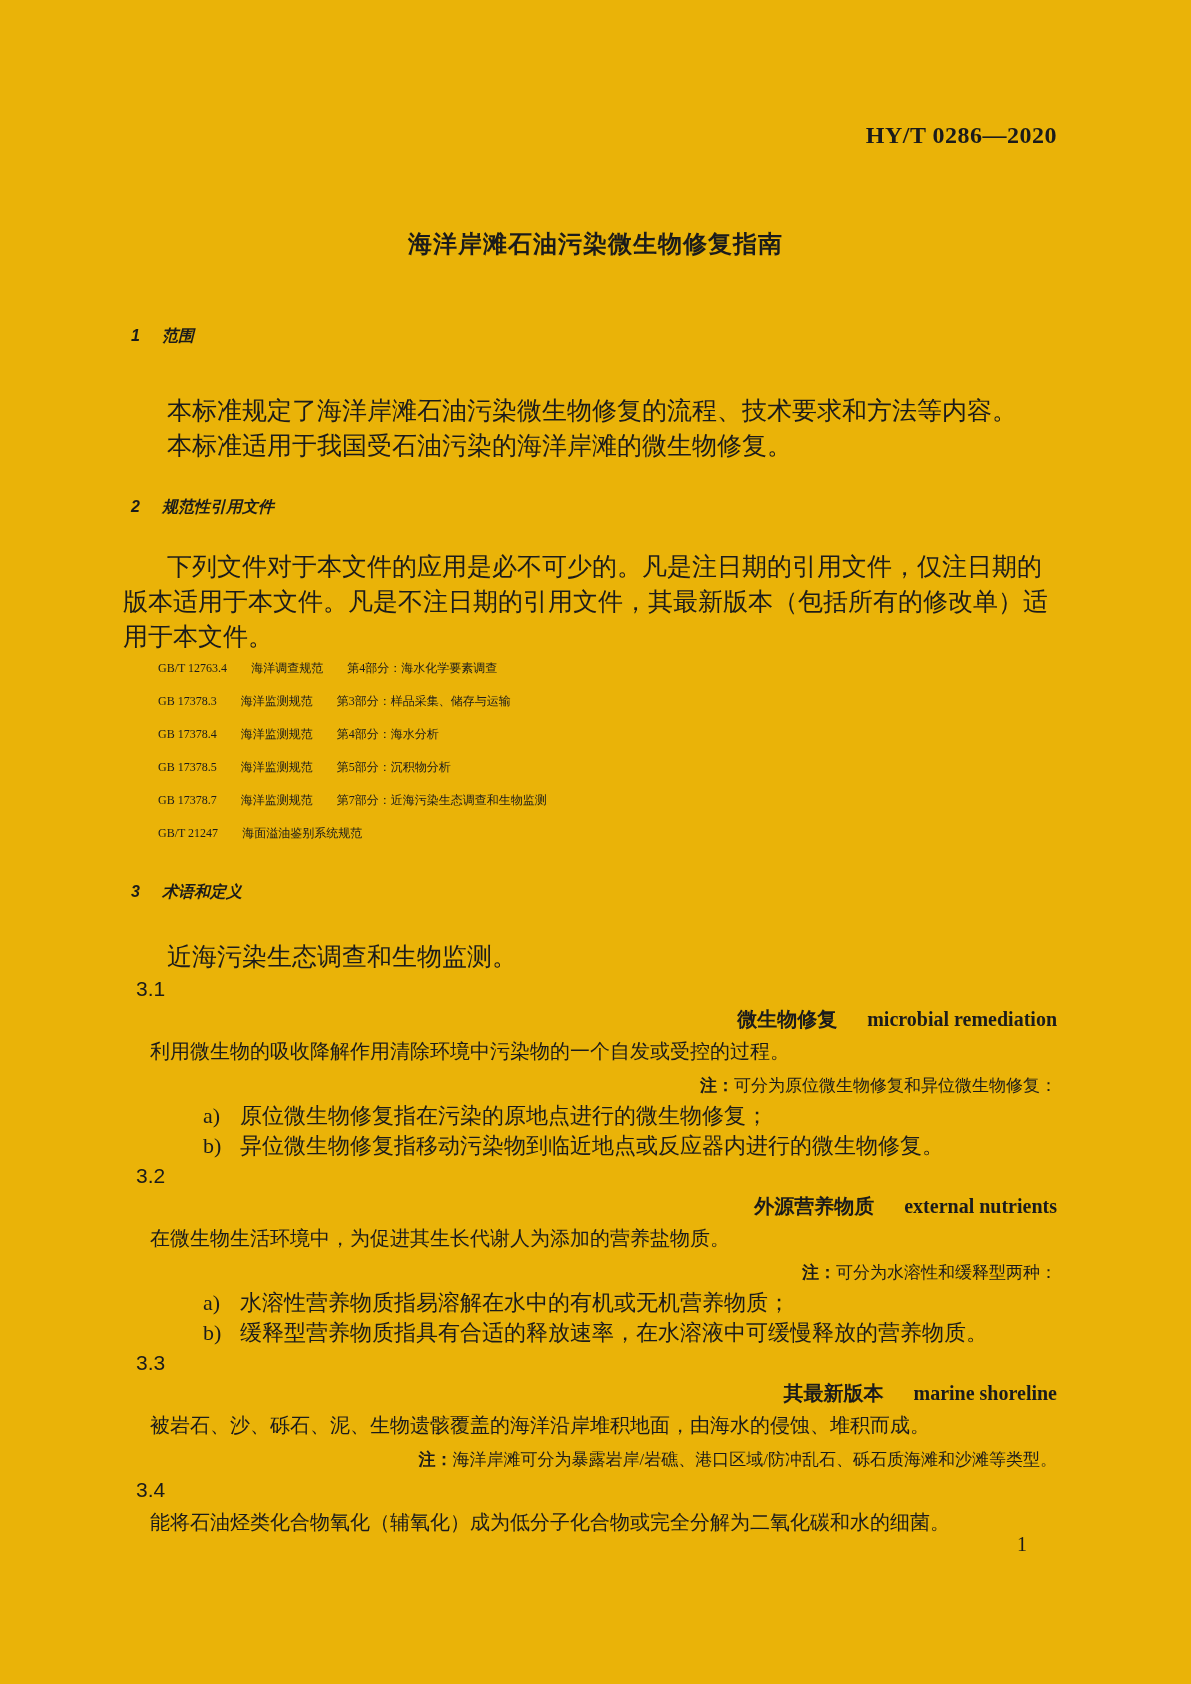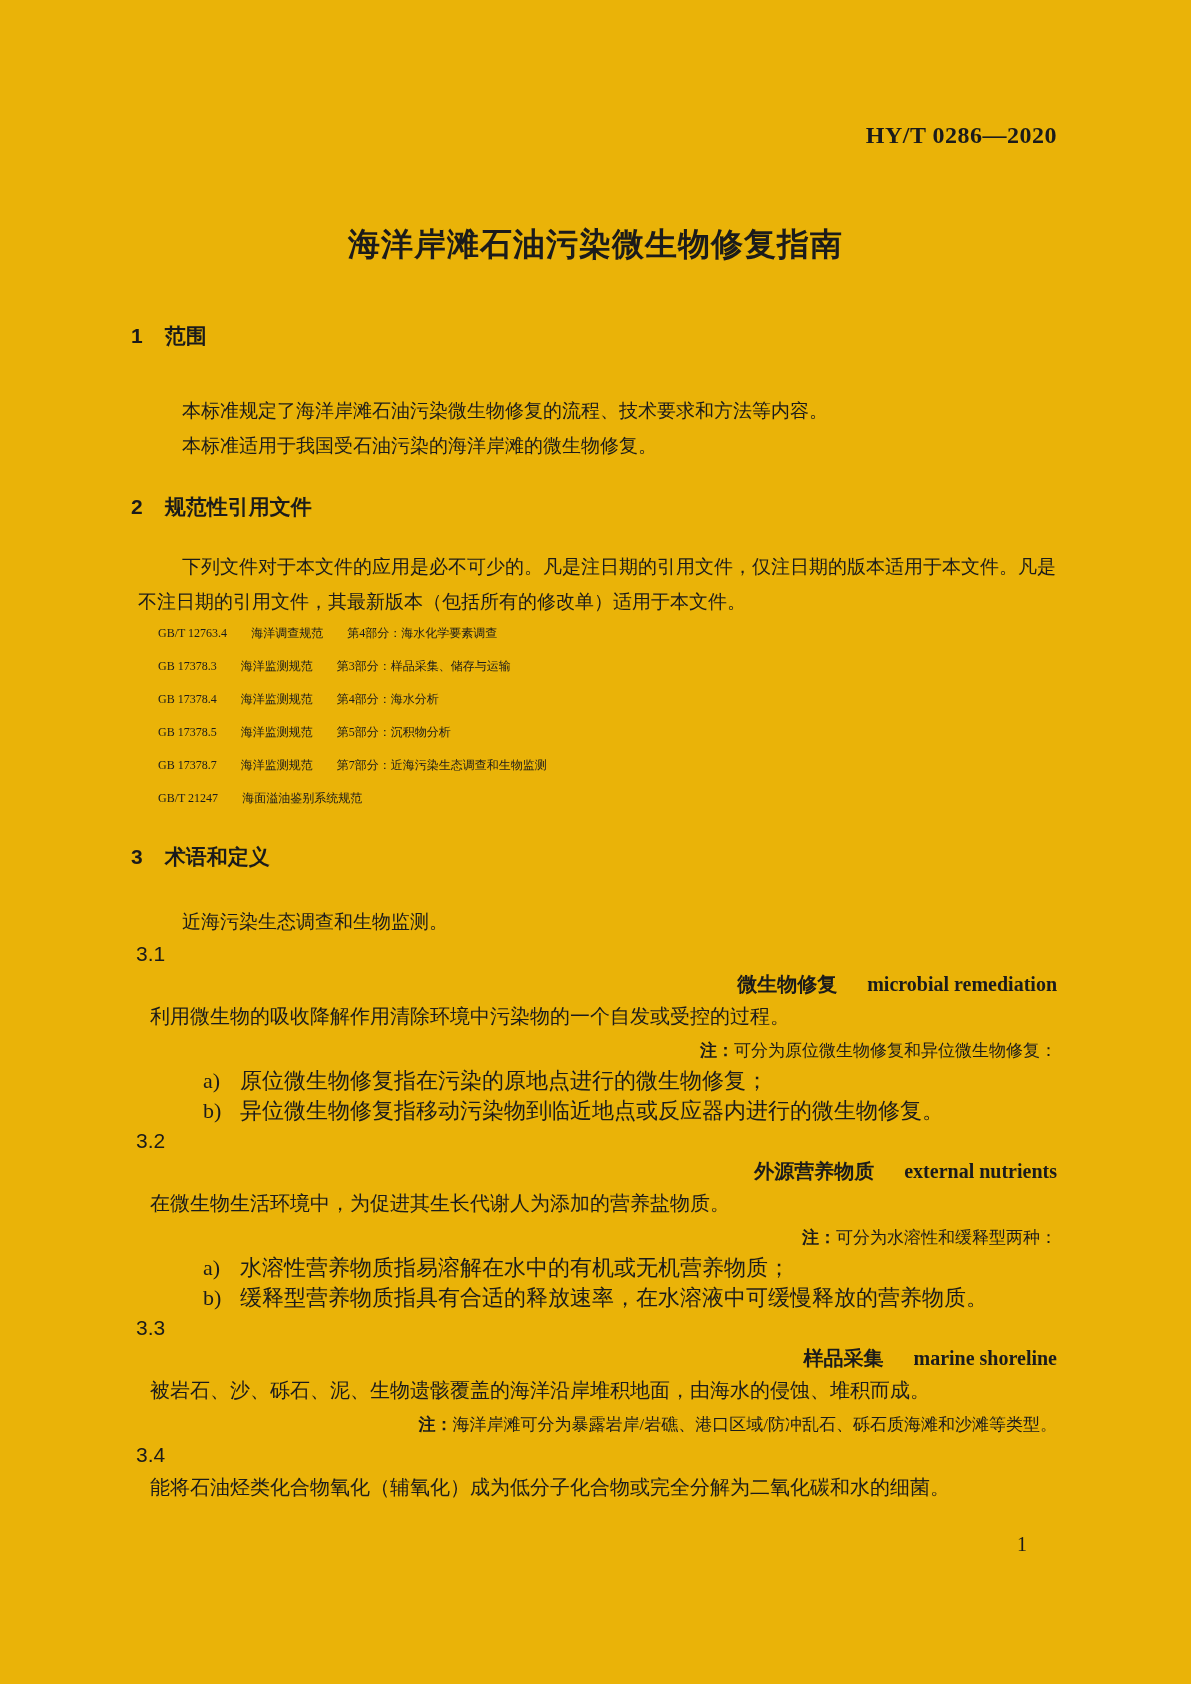--- a/index.html
+++ b/index.html
@@ -16,39 +16,40 @@
   .doc-code {
     position: absolute; top: 121px; right: 134px;
     font-family: "Liberation Serif", "DejaVu Serif", serif;
     font-weight: bold; font-size: 24px; line-height: 28px;
     letter-spacing: 0.5px;
   }
   .doc-title {
     position: absolute; top: 226px; left: 0; width: 100%;
     text-align: center;
     font-family: "Liberation Sans", "DejaVu Sans", sans-serif;
-    font-weight: bold; font-size: 32px; line-height: 36px;
+    font-weight: bold; font-size: 24px; line-height: 36px;
     letter-spacing: 1px;
   }
 
   .content { position: absolute; left: 123px; top: 0; right: 134px; }
 
   .sec-h {
     font-family: "Liberation Sans", "DejaVu Sans", sans-serif;
-    font-weight: bold; font-size: 21px; line-height: 22px;
+    font-weight: bold; font-size: 16px; line-height: 22px;
     margin-left: 8px;
+    font-style: italic;
   }
   .sec-num { display: inline-block; margin-right: 22px; }
   #sh1 { margin-top: 325px; }
   #sh2 { margin-top: 33px; }
   #sh3 { margin-top: 31px; }
 
   .body-p {
-    font-size: 19px; line-height: 35px;
-    margin-left: 15px; text-indent: 44px;
+    font-size: 25px; line-height: 35px;
+    margin-left: 0; text-indent: 44px;
   }
   #p1 { margin-top: 46px; }
   #intro2 { margin-top: 31px; }
   #intro3 { margin-top: 36px; }
 
   .refs { list-style: none; margin: -2px 0 0 35px; }
   .ref { font-size: 12px; line-height: 33px; white-space: nowrap; }
   .ref-code { margin-right: 24px; }
   .ref-title { margin-right: 24px; }
 
@@ -148,21 +149,21 @@
         <span class="sub-label">a)</span><span class="sub-text">水溶性营养物质指易溶解在水中的有机或无机营养物质；</span>
       </div>
       <div class="sub-item">
         <span class="sub-label">b)</span><span class="sub-text">缓释型营养物质指具有合适的释放速率，在水溶液中可缓慢释放的营养物质。</span>
       </div>
     </div>
 
     <div class="term">
       <div class="term-id">3.3</div>
       <div class="term-head">
-        <span class="term-zh">样品采集</span><span class="term-en">marine shoreline</span>
+        <span class="term-zh">其最新版本</span><span class="term-en">marine shoreline</span>
       </div>
       <p class="term-def">被岩石、沙、砾石、泥、生物遗骸覆盖的海洋沿岸堆积地面，由海水的侵蚀、堆积而成。</p>
       <div class="note">
         <span class="note-label">注：</span><span class="note-text">海洋岸滩可分为暴露岩岸/岩礁、港口区域/防冲乱石、砾石质海滩和沙滩等类型。</span>
       </div>
     </div>
 
     <div class="term">
       <div class="term-id">3.4</div>
       <p class="term-def">能将石油烃类化合物氧化（辅氧化）成为低分子化合物或完全分解为二氧化碳和水的细菌。</p>

